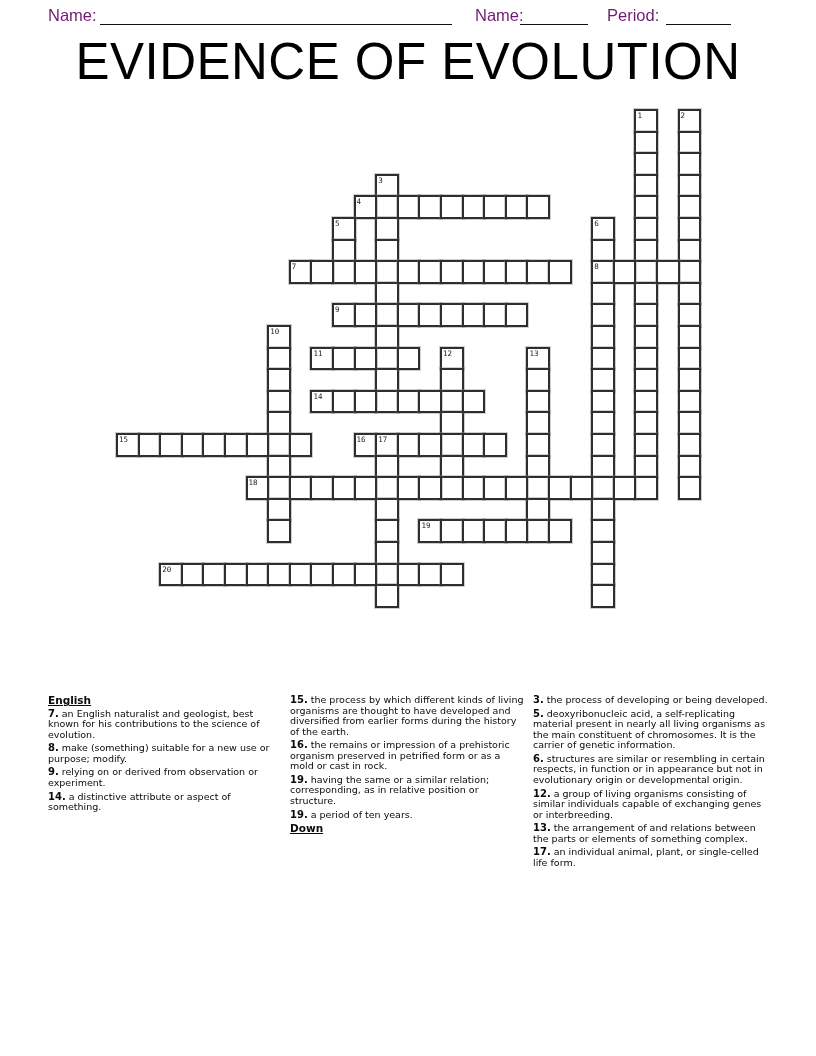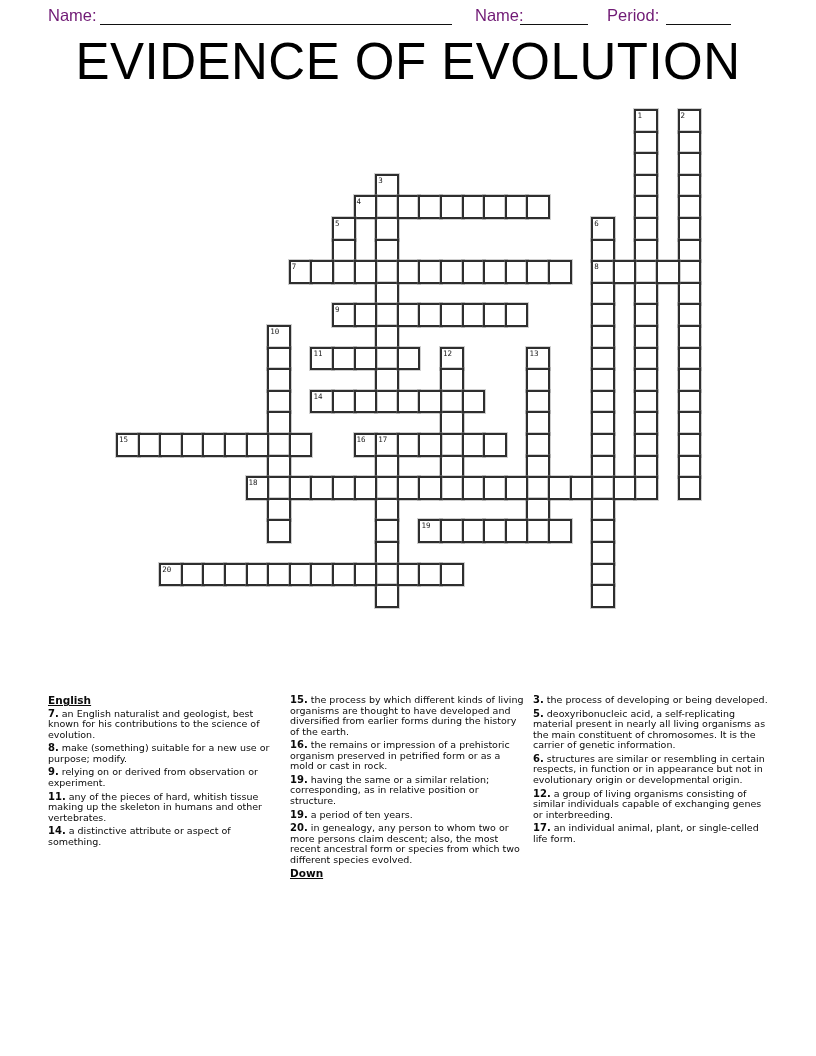--- a/index.html
+++ b/index.html
@@ -267,32 +267,31 @@
       <div class="cell" style="left: 396.8px; top: 562.6px; width: 23.6px; height: 23.6px; border-color: rgb(46, 46, 46);"></div>
       <div class="cell" style="left: 418.4px; top: 562.6px; width: 23.6px; height: 23.6px; border-color: rgb(46, 46, 46);"></div>
       <div class="cell" style="left: 440px; top: 562.6px; width: 23.6px; height: 23.6px; border-color: rgb(46, 46, 46);"></div>
     </div>
 
   <div class="cluecol" style="left:48px;width:232px">
       <div class="clue-heading">English</div>
       <p class="clue"><b>7.</b> an English naturalist and geologist, best known for his contributions to the science of evolution.</p>
       <p class="clue"><b>8.</b> make (something) suitable for a new use or purpose; modify.</p>
       <p class="clue"><b>9.</b> relying on or derived from observation or experiment.</p>
-      <p class="clue"><b>11.</b> any of the pieces of hard, whitish tissue making up the skeleton in humans and other vertebrates.</p>
       <p class="clue"><b>14.</b> a distinctive attribute or aspect of something.</p>
     </div>
   <div class="cluecol" style="left:290px;width:236px">
       <p class="clue"><b>15.</b> the process by which different kinds of living organisms are thought to have developed and diversified from earlier forms during the history of the earth.</p>
       <p class="clue"><b>16.</b> the remains or impression of a prehistoric organism preserved in petrified form or as a mold or cast in rock.</p>
       <p class="clue"><b>19.</b> having the same or a similar relation; corresponding, as in relative position or structure.</p>
       <p class="clue"><b>19.</b> a period of ten years.</p>
-      <p class="clue"><b>20.</b> in genealogy, any person to whom two or more persons claim descent; also, the most recent ancestral form or species from which two different species evolved.</p>
       <div class="clue-heading">Down</div>
     </div>
   <div class="cluecol" style="left:533px;width:238px">
       <p class="clue"><b>3.</b> the process of developing or being developed.</p>
       <p class="clue"><b>5.</b> deoxyribonucleic acid, a self-replicating material present in nearly all living organisms as the main constituent of chromosomes. It is the carrier of genetic information.</p>
       <p class="clue"><b>6.</b> structures are similar or resembling in certain respects, in function or in appearance but not in evolutionary origin or developmental origin.</p>
       <p class="clue"><b>12.</b> a group of living organisms consisting of similar individuals capable of exchanging genes or interbreeding.</p>
+      <p class="clue"><b>13.</b> the arrangement of and relations between the parts or elements of something complex.</p>
       <p class="clue"><b>17.</b> an individual animal, plant, or single-celled life form.</p>
     </div>
 
 </div>
 
 </body></html>

